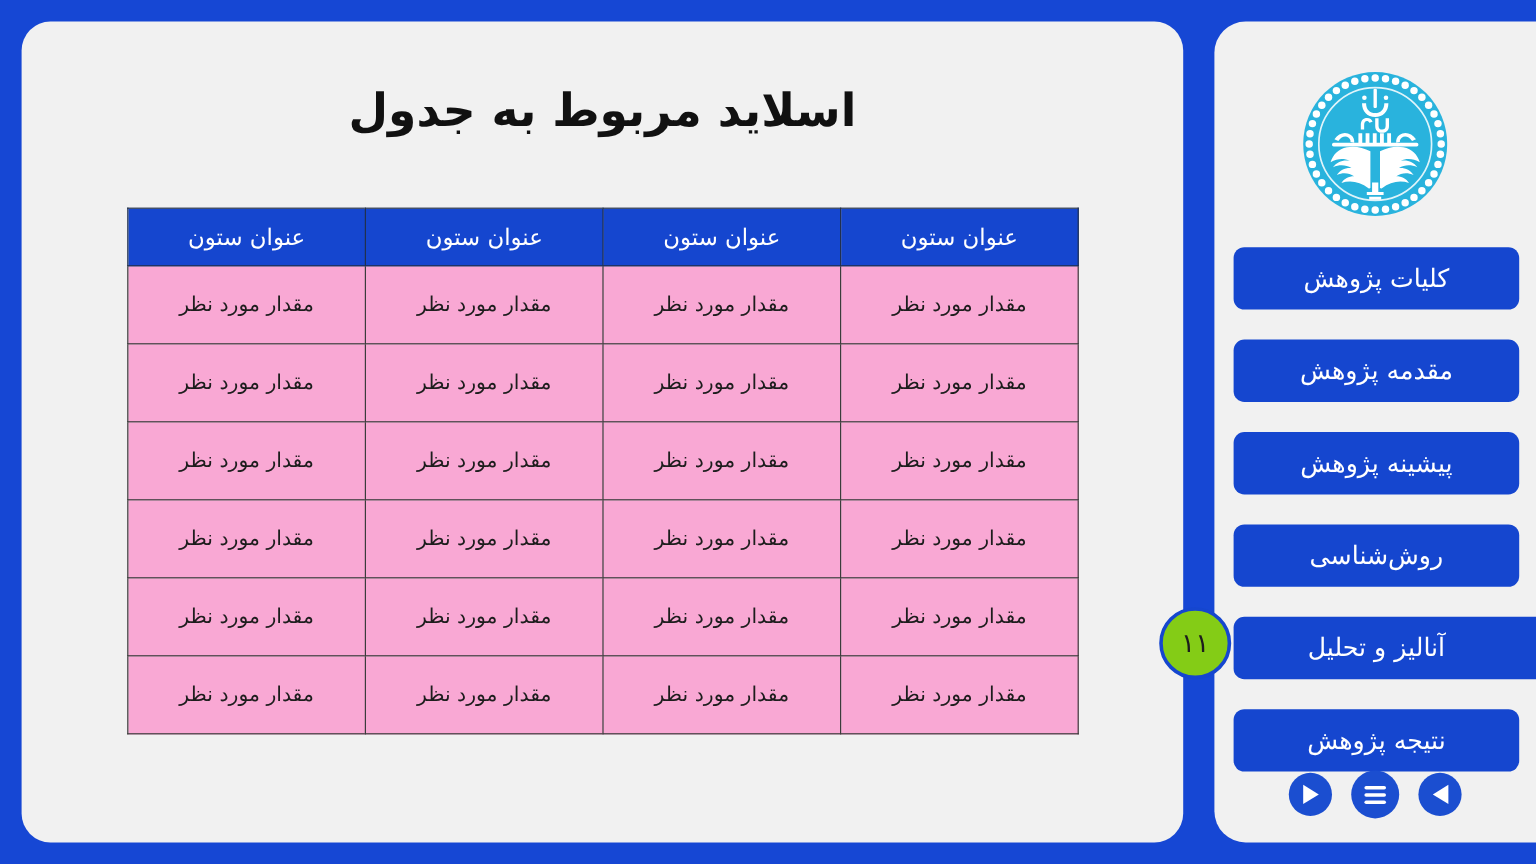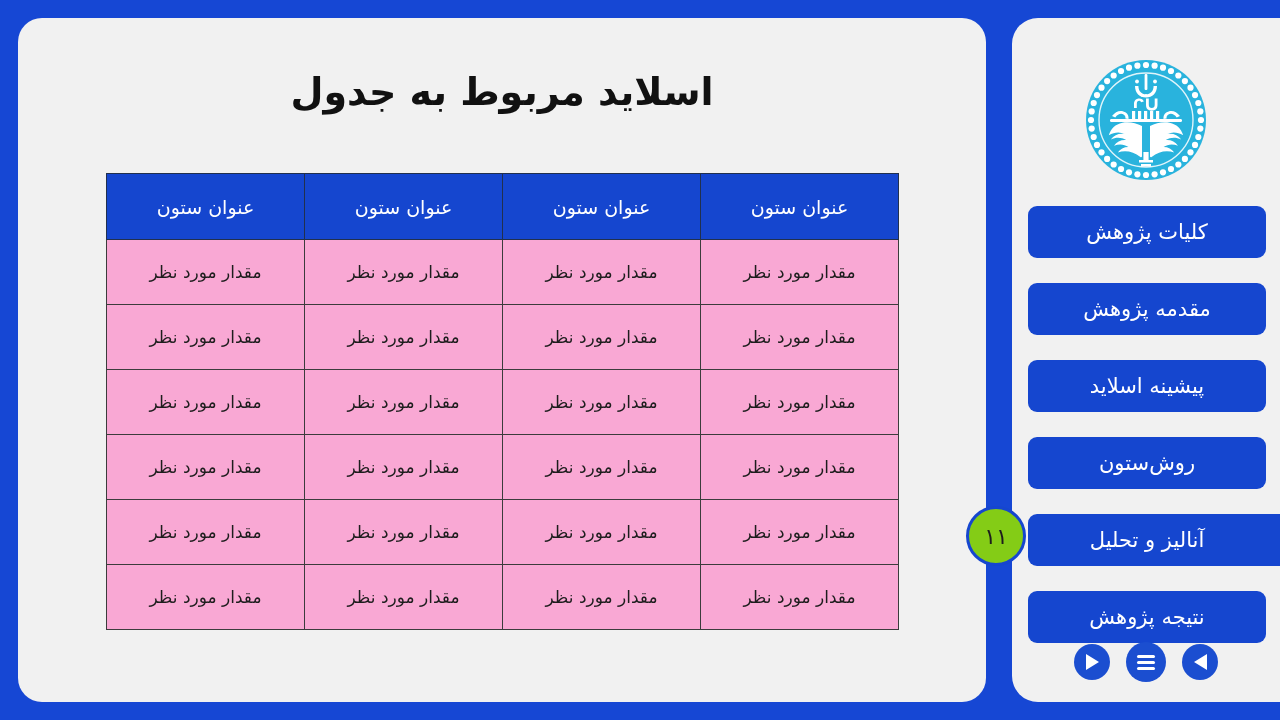--- a/index.html
+++ b/index.html
@@ -58,21 +58,21 @@
     border: 1px solid #3c3c3c;
     text-align: center;
     vertical-align: middle;
     box-sizing: border-box;
   }
   table.data-table th {
     background: #1546cf;
     color: #ffffff;
     font-size: 19px;
     font-weight: normal;
-    height: 66px;
+    height: 48px;
     border-color: #21304e;
   }
   table.data-table td {
     background: #f9a8d4;
     color: #1d1d1d;
     font-size: 17px;
     height: 65px;
   }
 
   
@@ -343,24 +343,24 @@
   </div>
 
   <div id="nav-list">
       <div class="nav-item">
         <span>کلیات پژوهش</span>
       </div>
       <div class="nav-item">
         <span>مقدمه پژوهش</span>
       </div>
       <div class="nav-item">
-        <span>پیشینه اسلاید</span>
-      </div>
-      <div class="nav-item">
-        <span>روش‌ستون</span>
+        <span>پیشینه پژوهش</span>
+      </div>
+      <div class="nav-item">
+        <span>روش‌شناسی</span>
       </div>
       <div class="nav-item active">
         <span>آنالیز و تحلیل</span>
       </div>
       <div class="nav-item">
         <span>نتیجه پژوهش</span>
       </div>
     </div>
 
   <div id="slide-controls">

